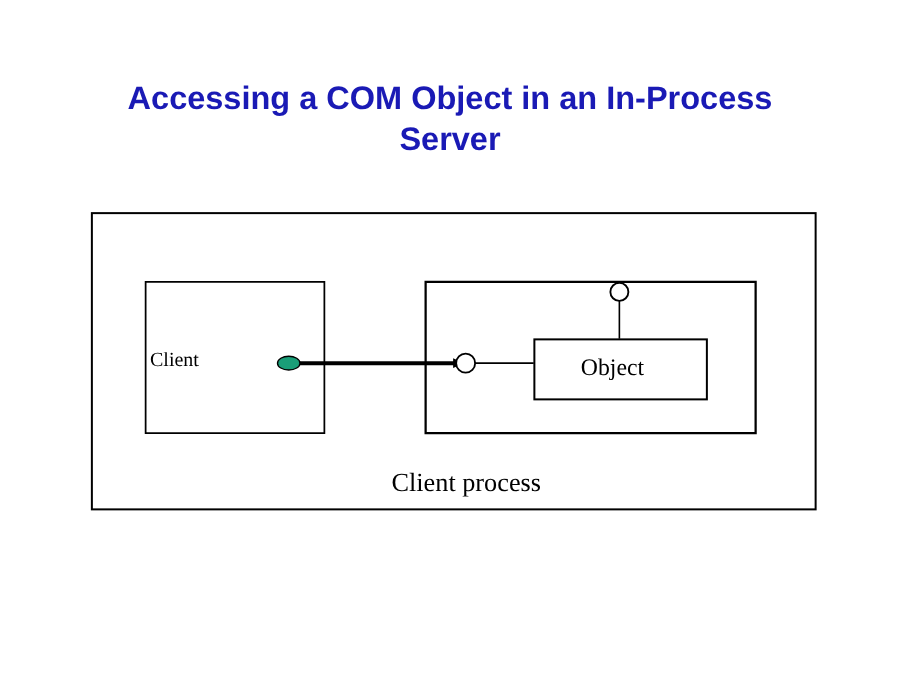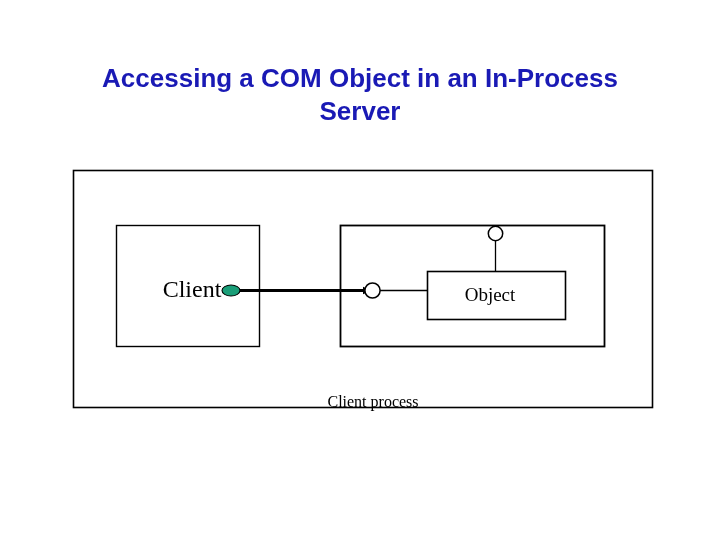--- a/index.html
+++ b/index.html
@@ -42,41 +42,40 @@
   }
 
   
   .diag-label {
     position: absolute;
     font-family: "Liberation Serif", "DejaVu Serif", serif;
     color: #000000;
     white-space: nowrap;
   }
   #label-client {
-    left: 132px;
+    left: 120px;
     top: 277px;
     width: 120px;
-    text-align: center;
-    font-size: 24px;
+    font-size: 16px;
     line-height: 24px;
   }
   #label-object {
     left: 427px;
     top: 283px;
     width: 126px;
     text-align: center;
     font-size: 19px;
     line-height: 24px;
   }
   #label-client-process {
     left: 193px;
-    top: 390px;
+    top: 374px;
     width: 360px;
     text-align: center;
-    font-size: 16px;
+    font-size: 21px;
     line-height: 24px;
   }
 </style>
 </head>
 <body>
 
 <div id="slide">
 
   <div id="title">Accessing a COM Object in an In-Process Server</div>
 

